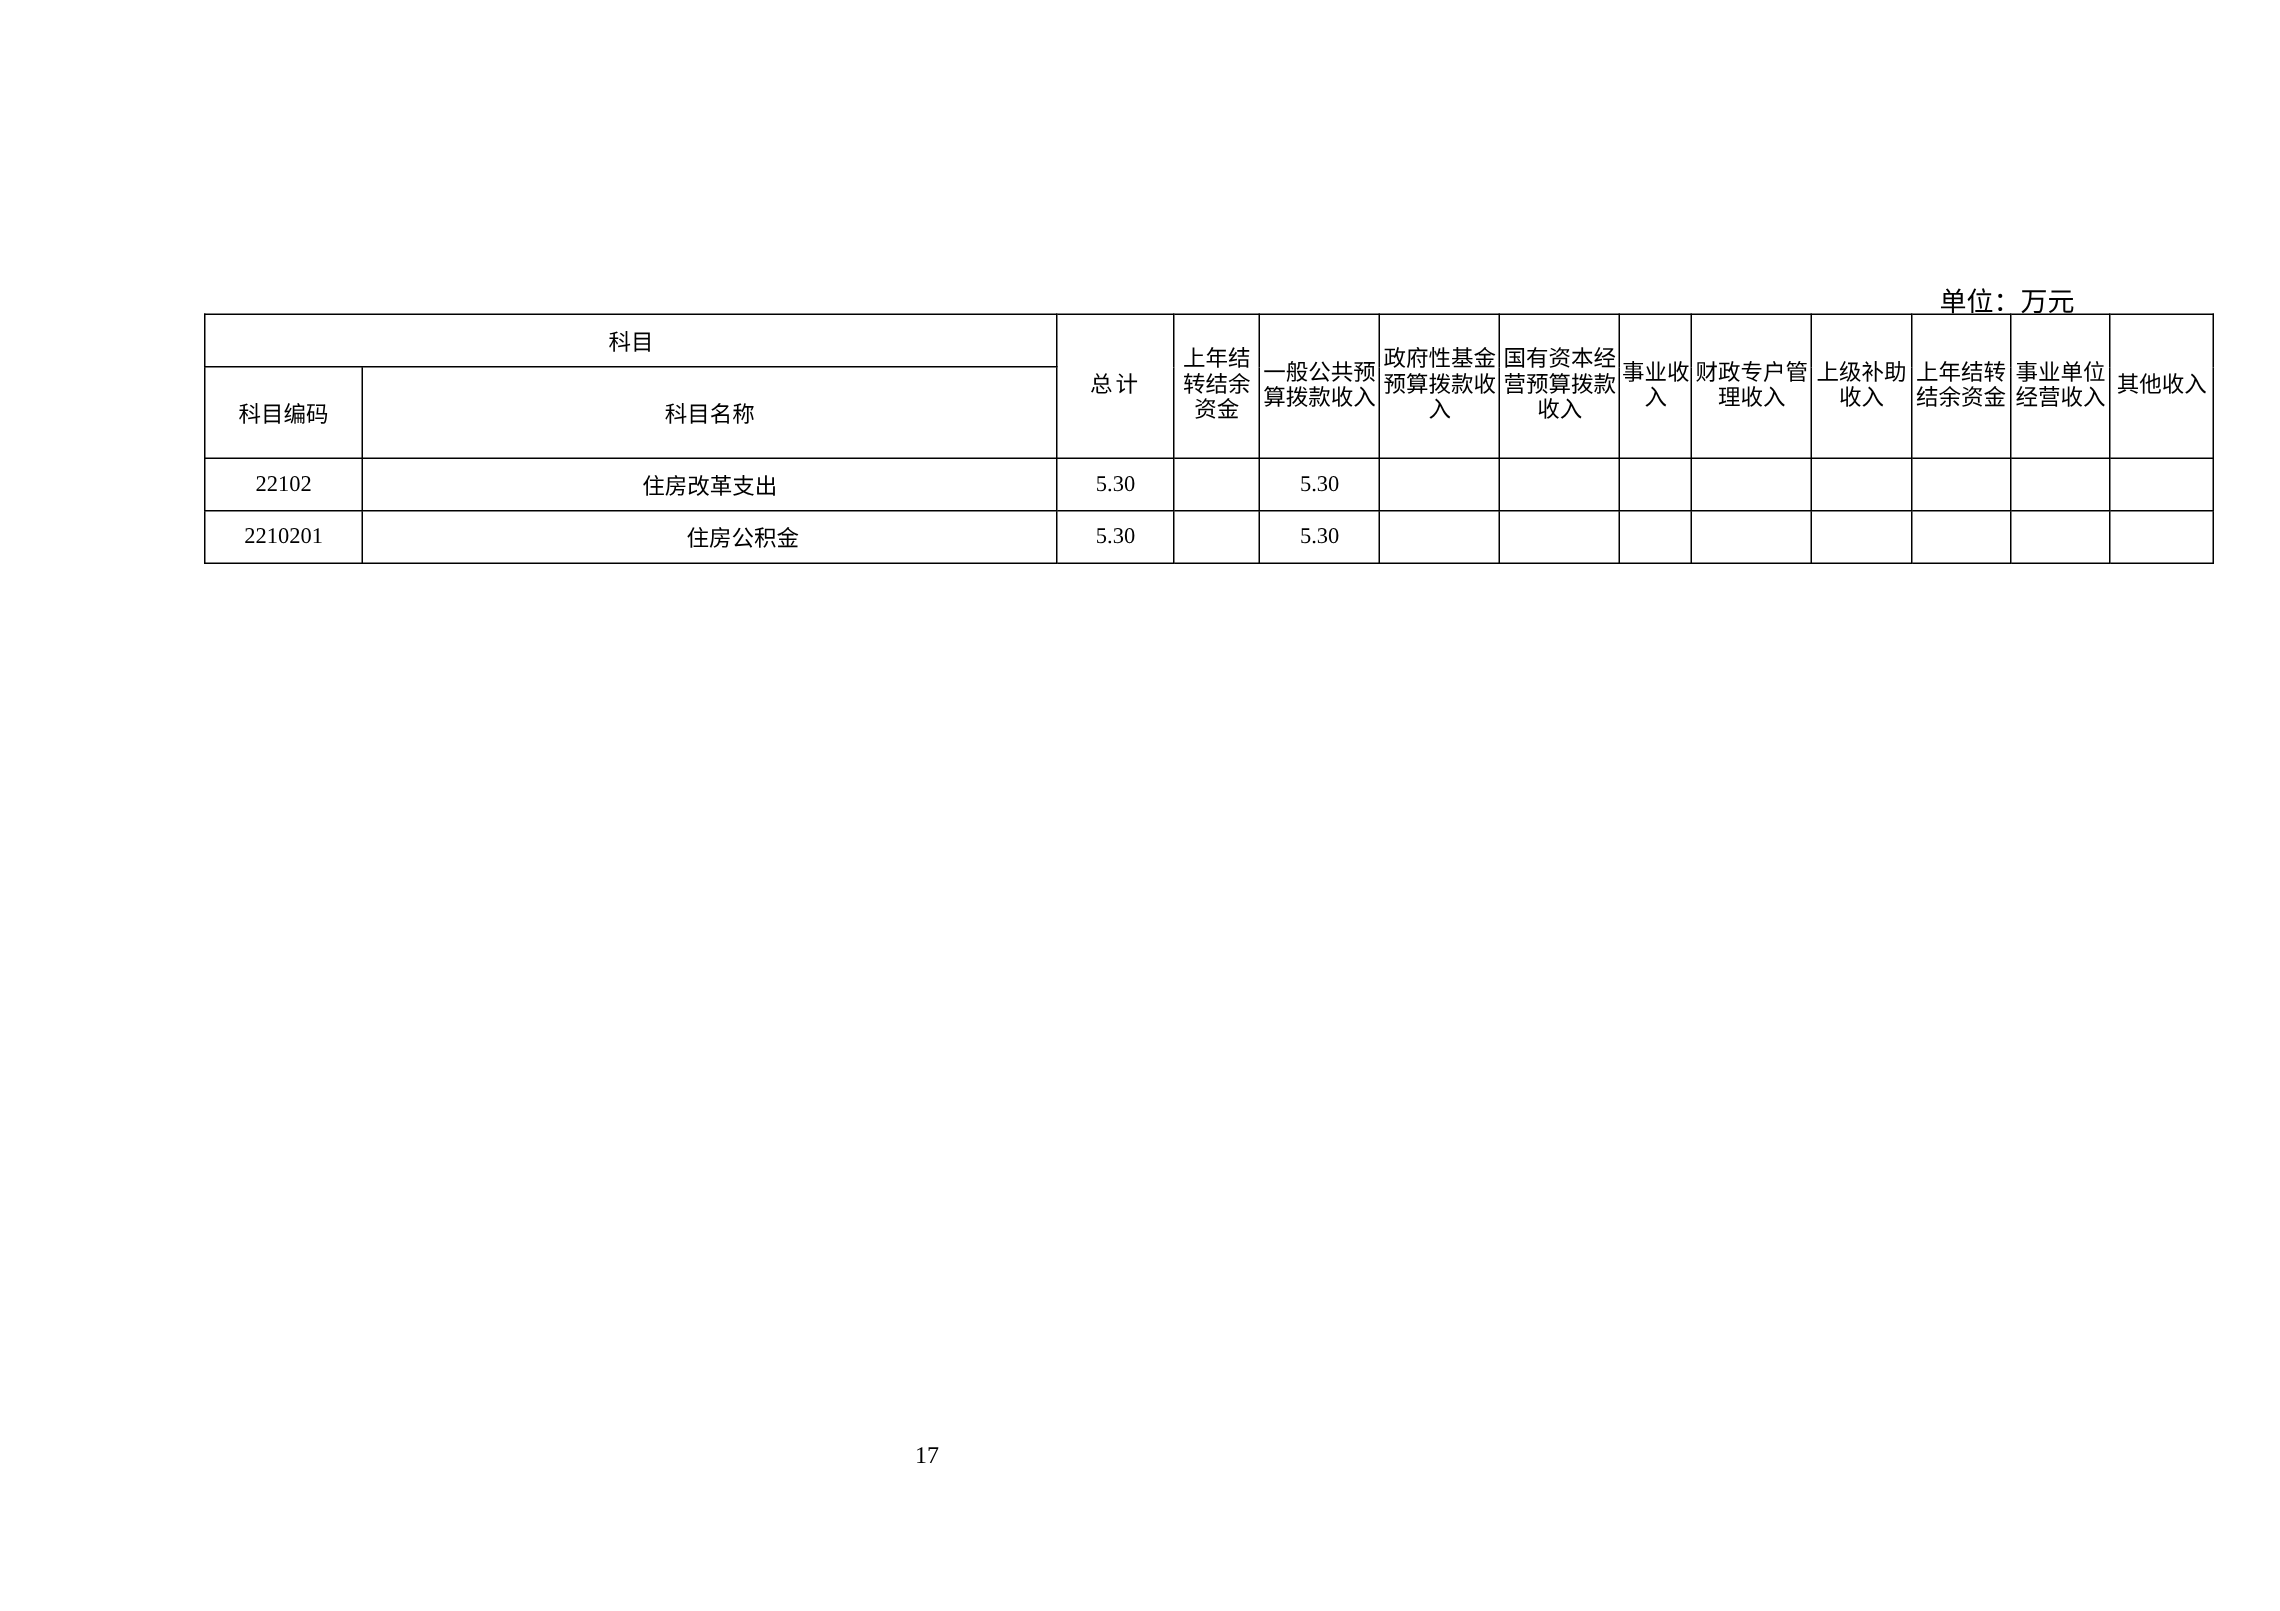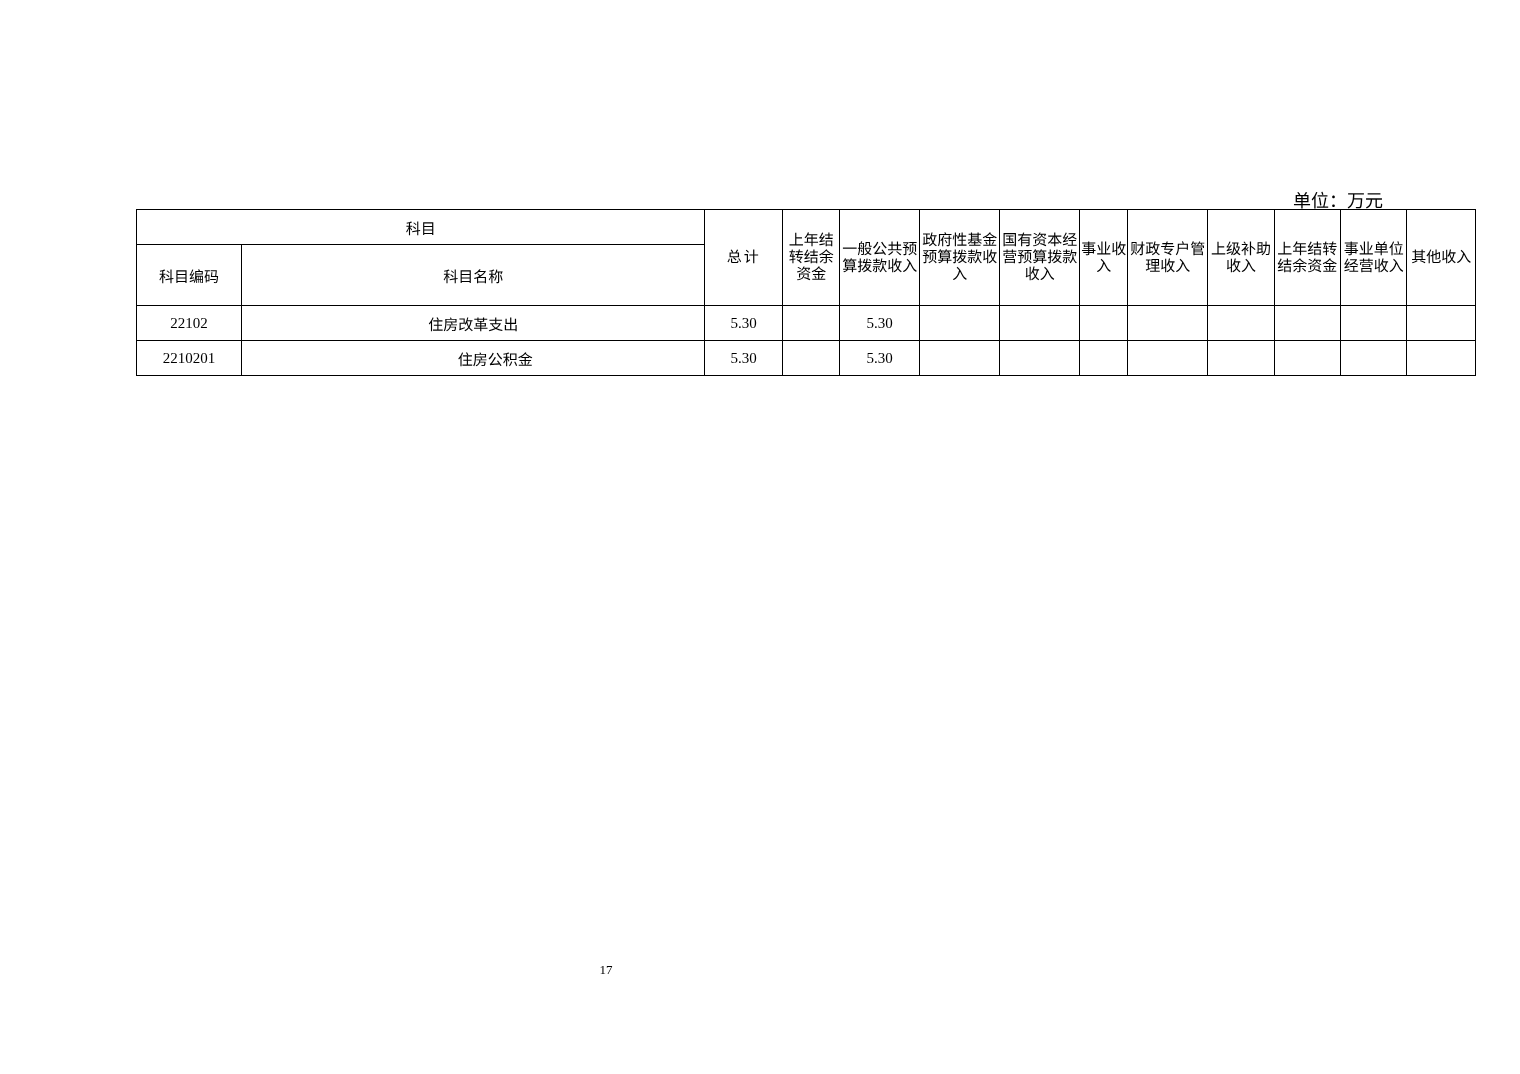--- a/index.html
+++ b/index.html
@@ -91,25 +91,25 @@
     padding-left: 48px;
   }
   .cell-name.indent2 {
     padding-left: 44px;
   }
   .cell-num {
     text-align: center;
   }
   .page-number {
     position: absolute;
-    left: 4px;
+    left: 16px;
     top: 962px;
     width: 1204px;
     text-align: center;
-    font-size: 13px;
+    font-size: 16px;
     font-family: "Liberation Serif", "DejaVu Serif", serif;
   }
 </style>
 </head>
 <body>
 
 <div class="page">
 
 
   <div class="unit-note">单位：万元</div>

